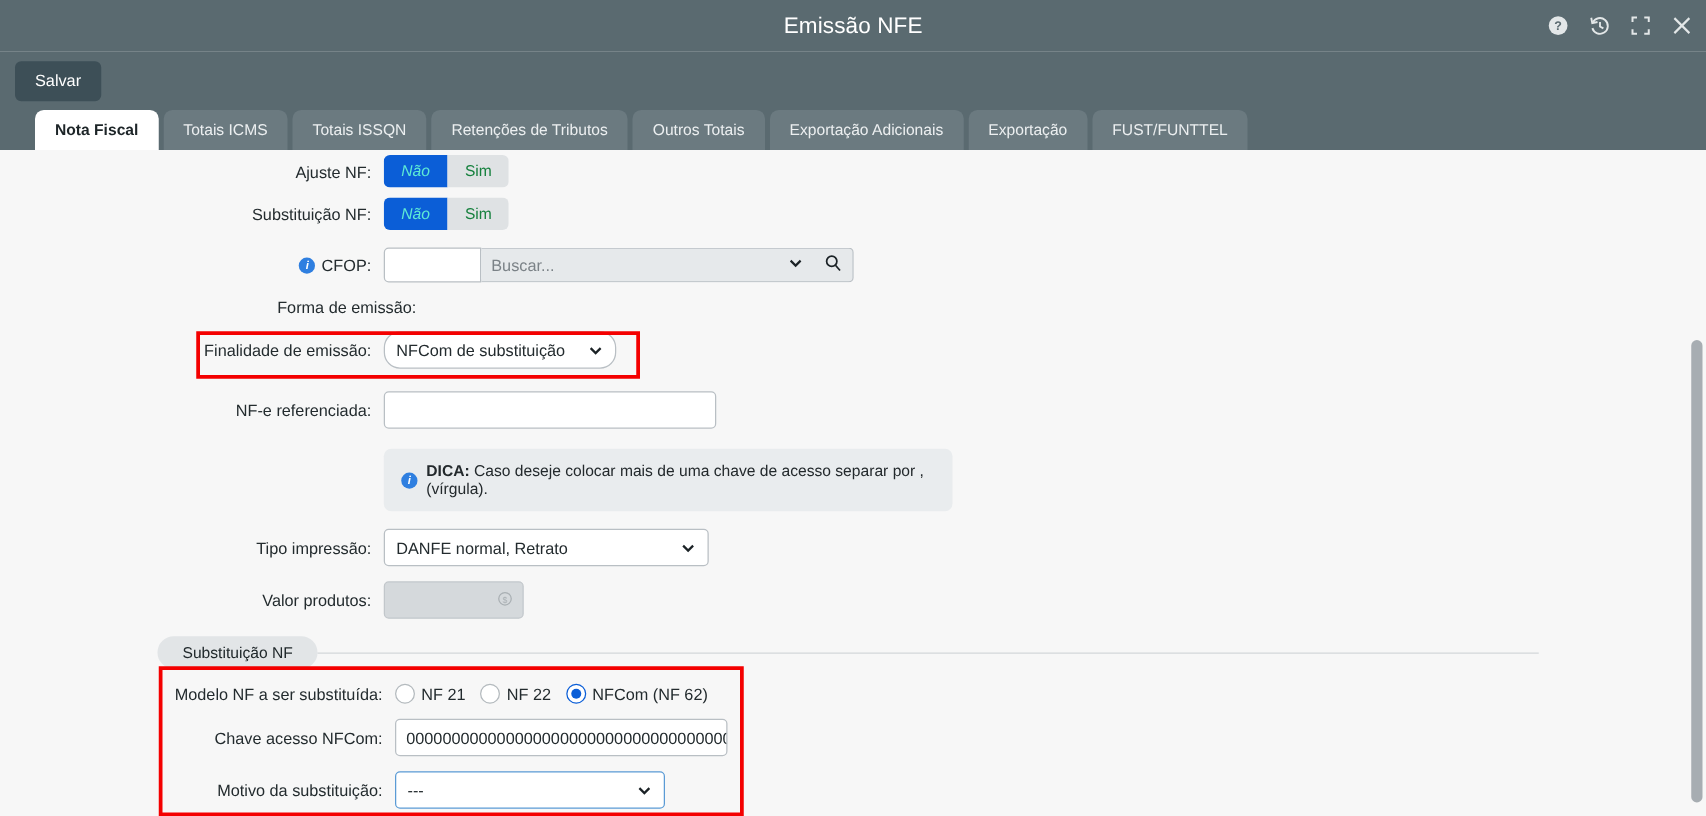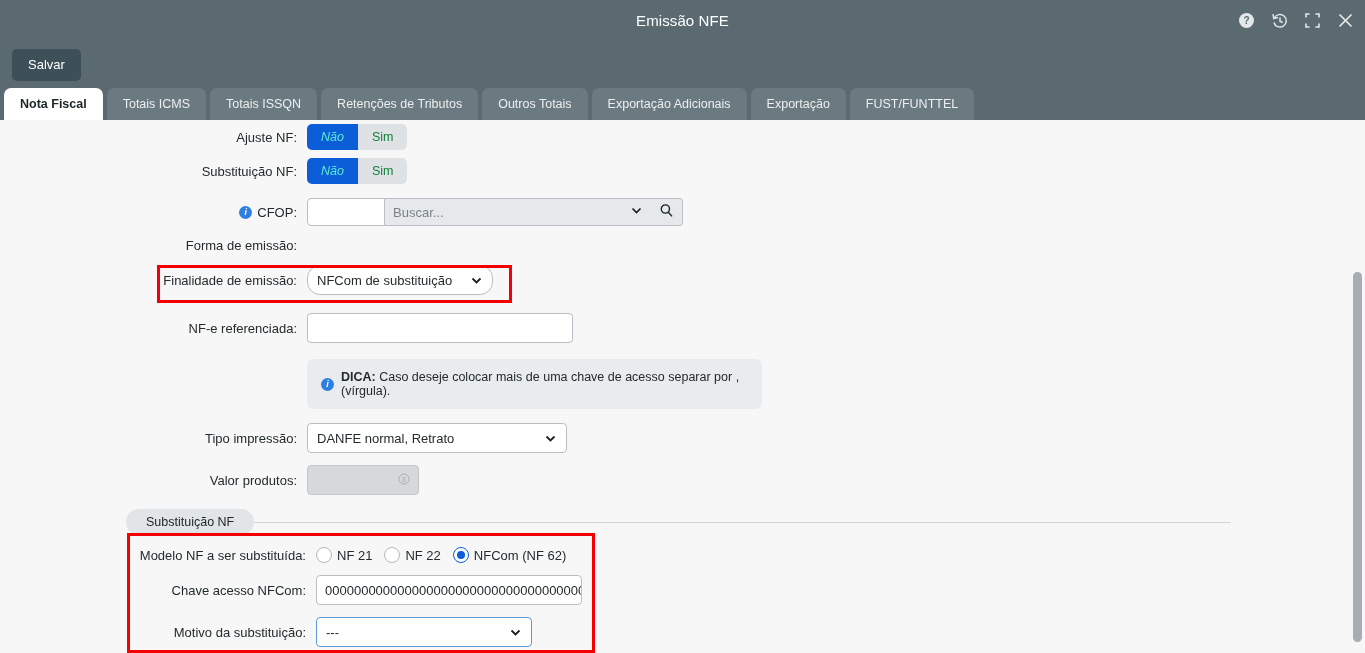--- a/index.html
+++ b/index.html
@@ -12,21 +12,21 @@
     background: #f7f7f7;
   }
 
   
   .window { width: 1365px; height: 653px; position: relative; background: #f7f7f7; }
   .titlebar {
     height: 41px; background: #5a6a70; position: relative;
     display: flex; align-items: center; justify-content: center;
   }
   .titlebar-title {
-    color: #ffffff; font-size: 15px; letter-spacing: .1px;
+    color: #ffffff; font-size: 18px; letter-spacing: .1px;
   }
   .titlebar-actions {
     position: absolute; right: 10px; top: 0; height: 41px;
     display: flex; align-items: center; gap: 14px;
   }
   .ticon {
     width: 19px; height: 19px; display: inline-flex;
     align-items: center; justify-content: center;
     color: #e3e7e8; cursor: pointer;
   }
@@ -39,21 +39,21 @@
   }
   .btn-salvar {
     background: #3d4f57; color: #ffffff; border: none;
     border-radius: 5px; padding: 0 16px; height: 32px;
     font-size: 13px; font-family: "Liberation Sans", sans-serif;
     cursor: pointer;
   }
 
   
   .tabstrip {
-    background: #5a6a70; height: 32px; padding-left: 4px;
+    background: #5a6a70; height: 32px; padding-left: 28px;
     display: flex; align-items: flex-end; gap: 4px;
   }
   .tab {
     height: 32px; padding: 0 16px;
     display: flex; align-items: center; justify-content: center;
     border-radius: 7px 7px 0 0; font-size: 12.5px;
     color: #eceff0; background: #6b7a80; cursor: pointer;
     white-space: nowrap;
   }
   .tab.active {
@@ -274,21 +274,21 @@
                 <svg width="15" height="15" viewBox="0 0 15 15" fill="none" stroke="#1b2226" stroke-width="1.4">
                     <circle cx="6.4" cy="6" r="4.1"></circle>
                     <line x1="9.4" y1="9.2" x2="13" y2="13.4"></line>
                   </svg>
               </span>
             </span>
           </div>
         </div>
       </div>
 
-      <div class="row" style="margin-top:12px;">
+      <div class="row" style="margin-top:12px;padding-left:36px;">
         <div class="lbl">Forma de emissão:</div>
       </div>
 
       <div class="row" style="margin-top:12px;">
         <div class="lbl">Finalidade de emissão:</div>
         <div class="sel" style="width:186px;border-radius:13px;">
           <span class="val">NFCom de substituição</span>
           <span class="chev">
             <svg width="13" height="13" viewBox="0 0 13 13" fill="none" stroke="#1b2226" stroke-width="1.8">
                 <polyline points="2.5,4.5 6.5,8.5 10.5,4.5"></polyline>

